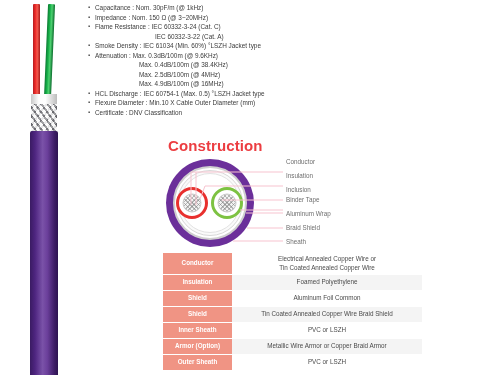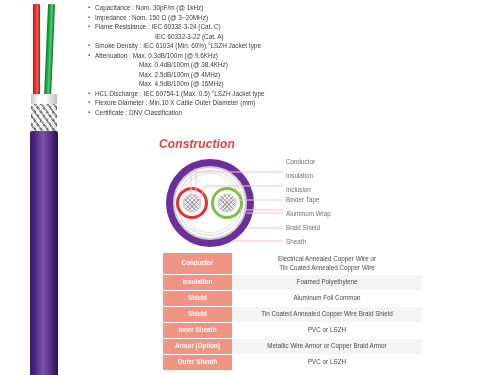--- a/index.html
+++ b/index.html
@@ -80,27 +80,26 @@
     color: #555;
     font-size: 6px;
     line-height: 9.55px;
   }
   .spec-bullet.hidden { visibility: hidden; }
   .spec-indent { display: inline-block; }
 
   
   #construction-heading {
     position: absolute;
-    left: 159px;
+    left: 168px;
     top: 137px;
-    font-size: 12px;
+    font-size: 15px;
     font-weight: bold;
     color: #ec3d41;
     letter-spacing: .1px;
-    font-style: italic;
   }
 
   
   #cross-section {
     position: absolute;
     left: 166px;
     top: 159px;
     width: 88px;
     height: 88px;
   }

